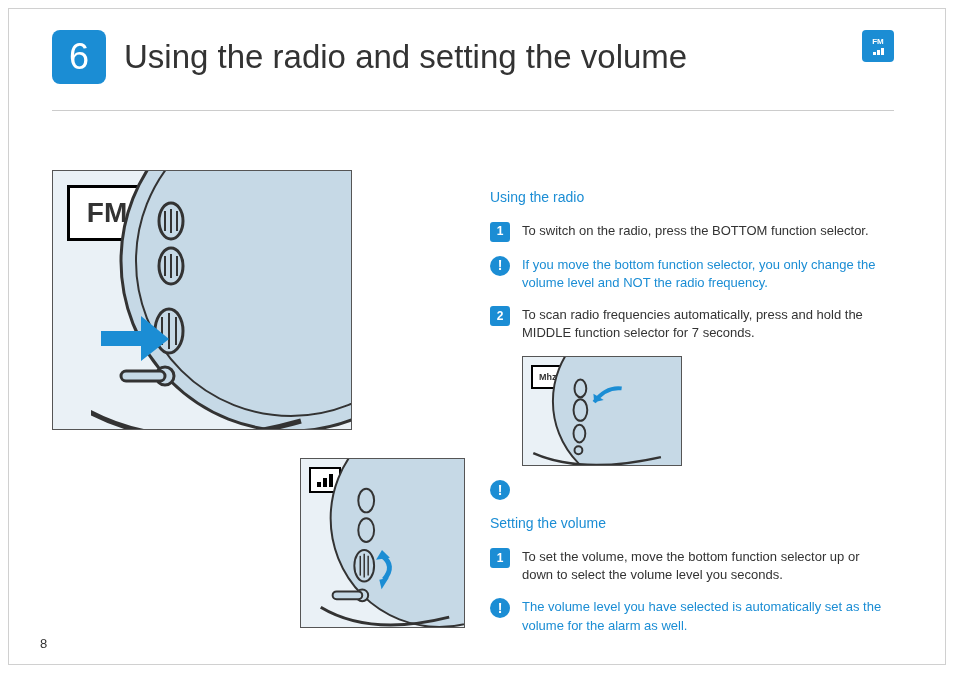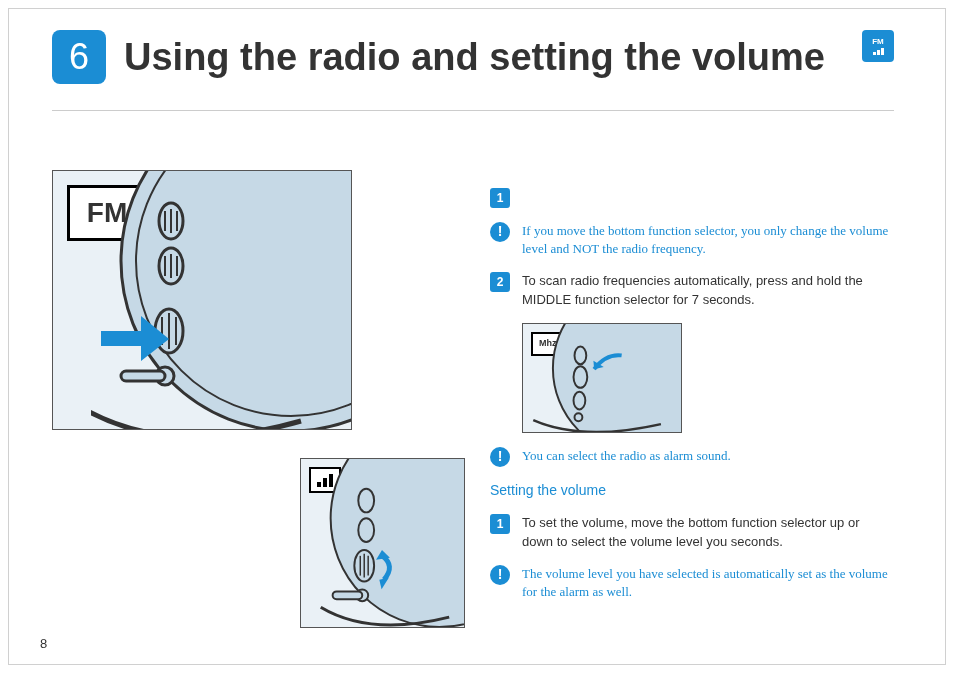--- a/index.html
+++ b/index.html
@@ -33,22 +33,22 @@
     background: #1b8dd4;
     border-radius: 8px;
     color: #fff;
     display: flex;
     align-items: center;
     justify-content: center;
     font-size: 36px;
     font-weight: 300;
   }
   .section-title {
-    font-size: 38px;
-    font-weight: 700;
+    font-size: 33px;
+    font-weight: 400;
     color: #333;
   }
   .corner-badge {
     position: absolute;
     right: 0;
     top: 0;
     width: 32px;
     height: 32px;
     background: #1b8dd4;
     border-radius: 4px;
@@ -181,21 +181,21 @@
     min-width: 20px;
     border-radius: 50%;
     background: #1b8dd4;
     color: #fff;
     display: flex;
     align-items: center;
     justify-content: center;
     font-size: 14px;
     font-weight: 700;
   }
-  .note-text { color: #1b8dd4; font-weight: 400; font-family: Liberation Serif, serif; }
+  .note-text { color: #1b8dd4; font-weight: 400; }
   .step-text { color: #333; }
 
   .illus-inline {
     width: 160px;
     height: 110px;
     border: 1px solid #555;
     background: #eaf1f6;
     margin: 0 0 14px 32px;
     position: relative;
     overflow: hidden;
@@ -298,23 +298,25 @@
     <rect x="32" y="134" width="30" height="8" rx="4" fill="#c6d9e6" stroke="#333" stroke-width="2"></rect>
 
     <path d="M 82 98 Q 96 108 84 122" fill="none" stroke="#1b8dd4" stroke-width="5"></path>
     <path d="M 82 92 L 76 102 L 90 100 Z" fill="#1b8dd4"></path>
     <path d="M 84 128 L 76 122 L 90 120 Z" fill="#1b8dd4" transform="rotate(130 83 124)"></path>
   </svg>
 </div>
 
 <div class="col-right">
 
+  <div class="sub-heading">Using the radio</div>
 
   <div class="step-row">
     <div class="step-num">1</div>
+    <div class="step-text">To switch on the radio, press the BOTTOM function selector.</div>
   </div>
 
   <div class="note-row">
     <div class="note-icon">!</div>
     <div class="note-text">If you move the bottom function selector, you only change the volume level and NOT the radio frequency.</div>
   </div>
 
   <div class="step-row">
     <div class="step-num">2</div>
     <div class="step-text">To scan radio frequencies automatically, press and hold the MIDDLE function selector for 7 seconds.</div>
@@ -331,21 +333,20 @@
       <ellipse cx="57" cy="78" rx="6" ry="9" fill="#c6d9e6" stroke="#333" stroke-width="2"></ellipse>
       <ellipse cx="56" cy="95" rx="4" ry="4" fill="#c6d9e6" stroke="#333" stroke-width="2"></ellipse>
 
       <path d="M 100 32 Q 84 30 72 46" fill="none" stroke="#1b8dd4" stroke-width="4"></path>
       <path d="M 72 46 L 66 40 L 78 38 Z" fill="#1b8dd4" transform="rotate(40 72 46)"></path>
     </svg>
   </div>
 
   <div class="note-row">
     <div class="note-icon">!</div>
-    <div class="note-text">You can select the radio as alarm sound.</div>
   </div>
 
   <div class="sub-heading" style="margin-top:8px;">Setting the volume</div>
 
   <div class="step-row">
     <div class="step-num">1</div>
     <div class="step-text">To set the volume, move the bottom function selector up or down to select the volume level you seconds.</div>
   </div>
 
   <div class="note-row">

